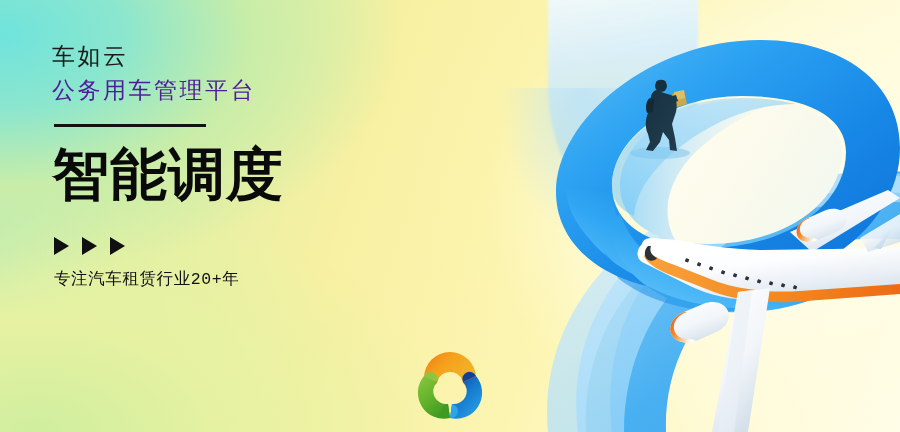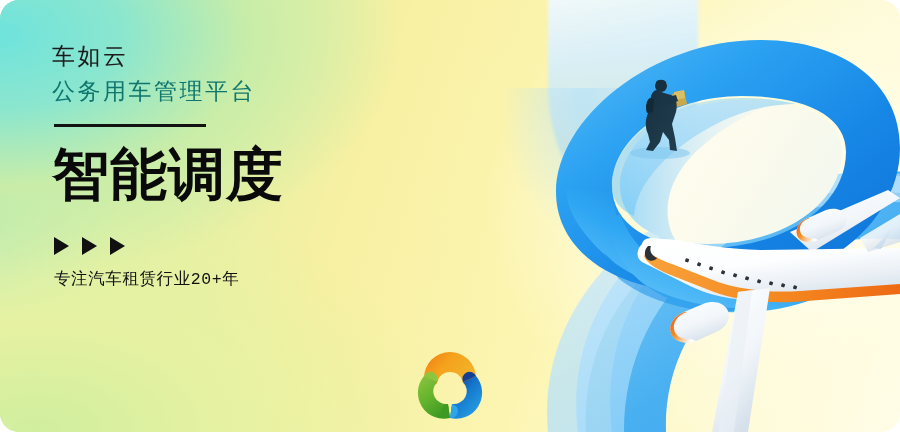--- a/index.html
+++ b/index.html
@@ -6,21 +6,20 @@
     margin: 0;
     padding: 0;
     background: #ffffff;
   }
   #banner {
     position: relative;
     width: 900px;
     height: 432px;
     overflow: hidden;
     font-family: "Liberation Sans", sans-serif;
-    border-radius: 19px;
   }
 
   
   .bg-base {
     position: absolute;
     inset: 0;
     background:
       radial-gradient(ellipse 62% 78% at 0% 8%, #6FE3DC 0%, #8BE6CE 22%, #C9EDA8 45%, rgba(240,243,160,0) 72%),
       radial-gradient(ellipse 70% 85% at 4% 100%, #CFEE9E 0%, #E6F2A2 30%, rgba(247,243,168,0) 66%),
       linear-gradient(108deg, #9BE7C4 0%, #DDF0A6 18%, #F8F0A2 40%, #FCF5B2 62%, #FEFBDC 82%, #FFFEF2 100%);
@@ -69,24 +68,24 @@
   }
   .brand {
     font-family: "Liberation Serif", serif;
     font-size: 23px;
     line-height: 34px;
     color: #1B1B1B;
     letter-spacing: 2.5px;
     font-weight: 400;
   }
   .brand-sub {
-    font-family: Liberation Serif, serif;
+    font-family: Liberation Mono, monospace;
     font-size: 23px;
     line-height: 36px;
-    color: #0f766e;
+    color: #4c1d95;
     letter-spacing: 2.5px;
     font-weight: 400;
   }
   .divider {
     width: 152px;
     height: 3px;
     background: #121212;
     margin: 14px 0 12px 2px;
   }
   .headline {

